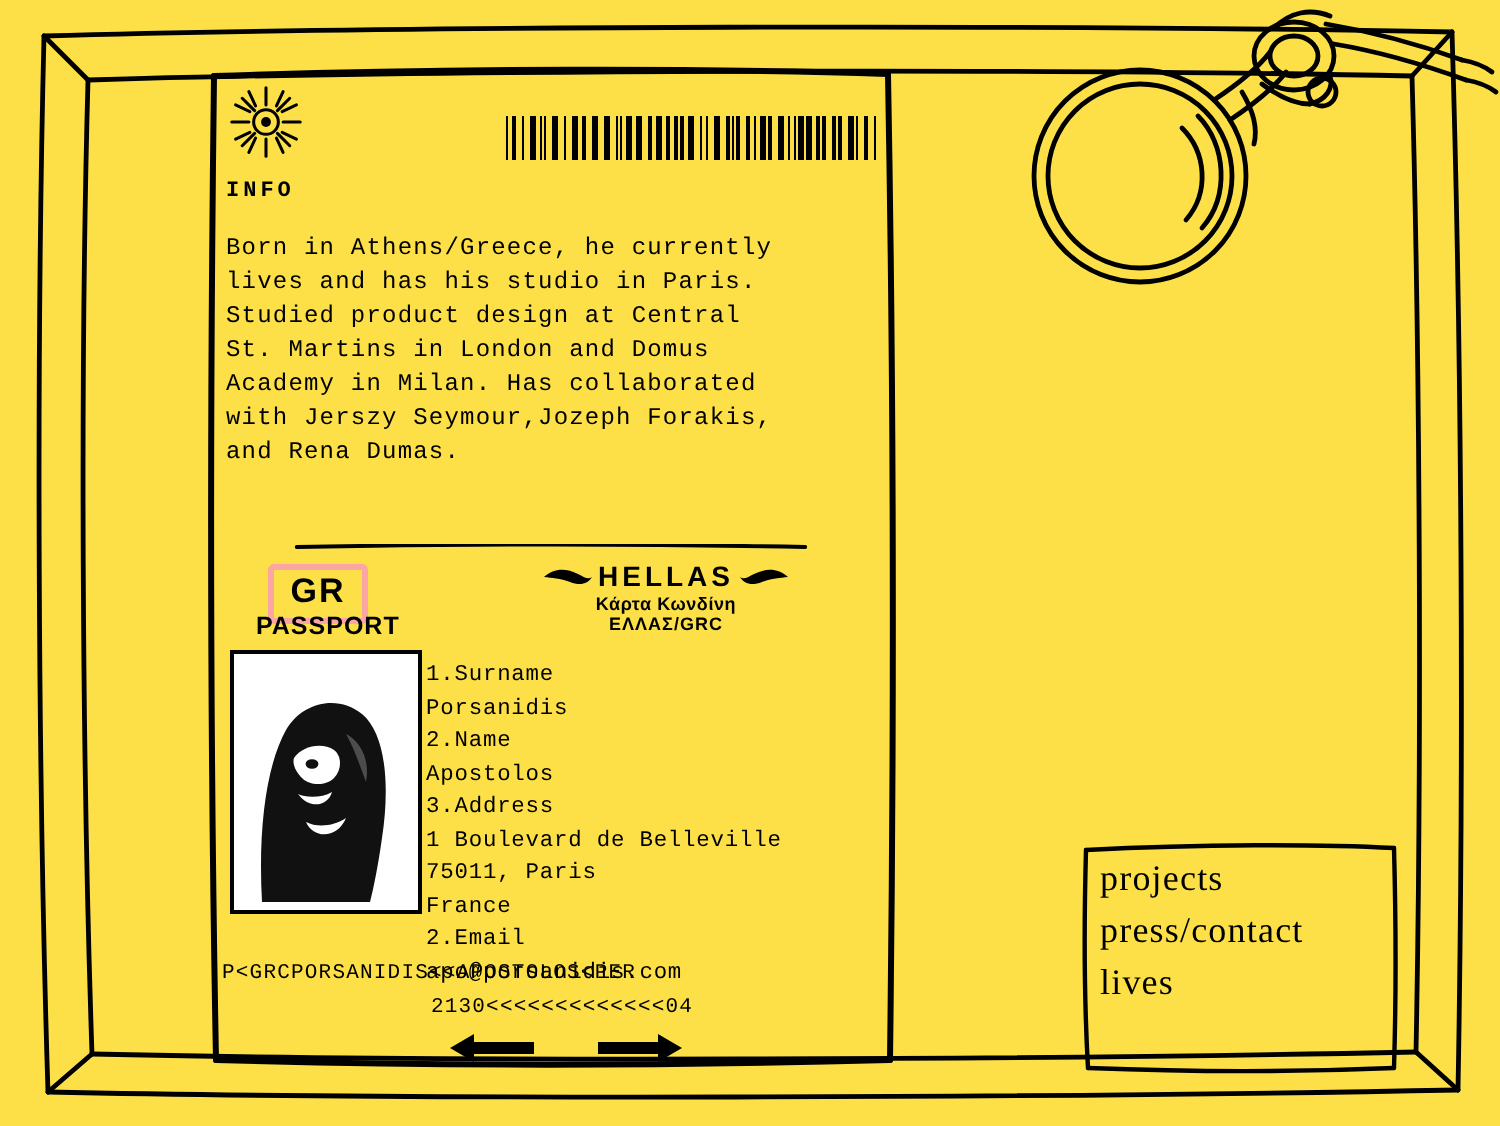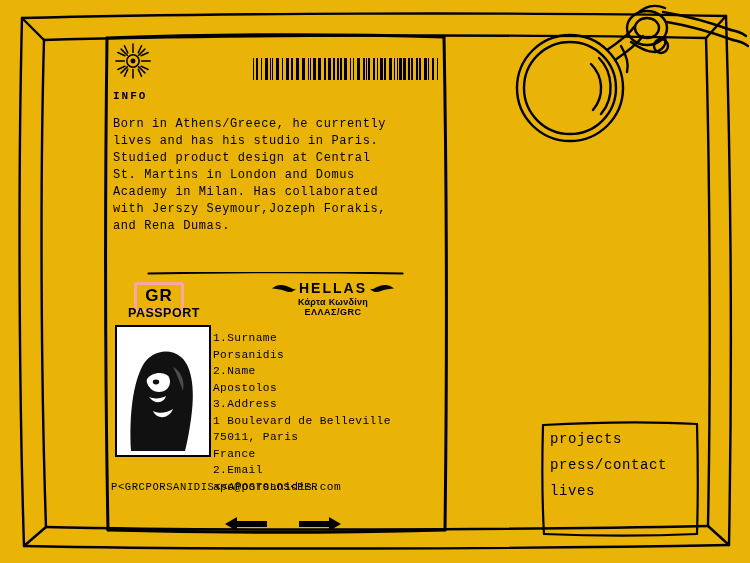--- a/index.html
+++ b/index.html
@@ -11,21 +11,21 @@
     width: 750px;
     height: 563px;
     overflow: hidden;
     font-family: "Liberation Mono", monospace;
     color: #000000;
   }
   #stage {
     position: relative;
     width: 750px;
     height: 563px;
-    background: #eab308;
+    background: #fde047;
   }
 
   
   .frame-svg {
     position: absolute;
     left: 0; top: 0;
     width: 750px; height: 563px;
     pointer-events: none;
   }
 
@@ -223,25 +223,26 @@
     left: 0; top: 0;
     width: 160px; height: 116px;
   }
   .nav-list {
     position: absolute;
     left: 10px;
     top: 5px;
     width: 150px;
   }
   .nav-item {
-    font-size: 14px;
+    font-size: 18px;
     letter-spacing: 0.6px;
     line-height: 26px;
     cursor: pointer;
     white-space: nowrap;
+    font-family: Liberation Serif, serif;
   }
 </style>
 </head>
 <body>
 
 <div id="stage">
 
   <svg class="frame-svg" viewBox="0 0 750 563" xmlns="http://www.w3.org/2000/svg">
     <g fill="none" stroke="#000" stroke-width="2.4" stroke-linecap="round" stroke-linejoin="round">
       <path d="M22,18 C200,13 520,12 726,16"></path>
@@ -391,20 +392,21 @@
    Apostolos
 3.Address
    1 Boulevard de Belleville
    75011, Paris
    France
 2.Email
    apo@porsanidis.com</div>
 
     <div class="mrz">
       <div>P&lt;GRCPORSANIDIS&lt;&lt;APOSTOLOS&lt;PER</div>
+      <div class="mrz-line2">2130&lt;&lt;&lt;&lt;&lt;&lt;&lt;&lt;&lt;&lt;&lt;&lt;&lt;04</div>
     </div>
 
     <svg class="arrows" viewBox="0 0 120 20" xmlns="http://www.w3.org/2000/svg">
       <g>
         <path d="M2,10 L14,3 L14,7 L44,7 L44,13 L14,13 L14,17 Z" fill="#000"></path>
       </g>
       <g>
         <path d="M118,10 L106,3 L106,7 L76,7 L76,13 L106,13 L106,17 Z" fill="#000"></path>
       </g>
     </svg>

